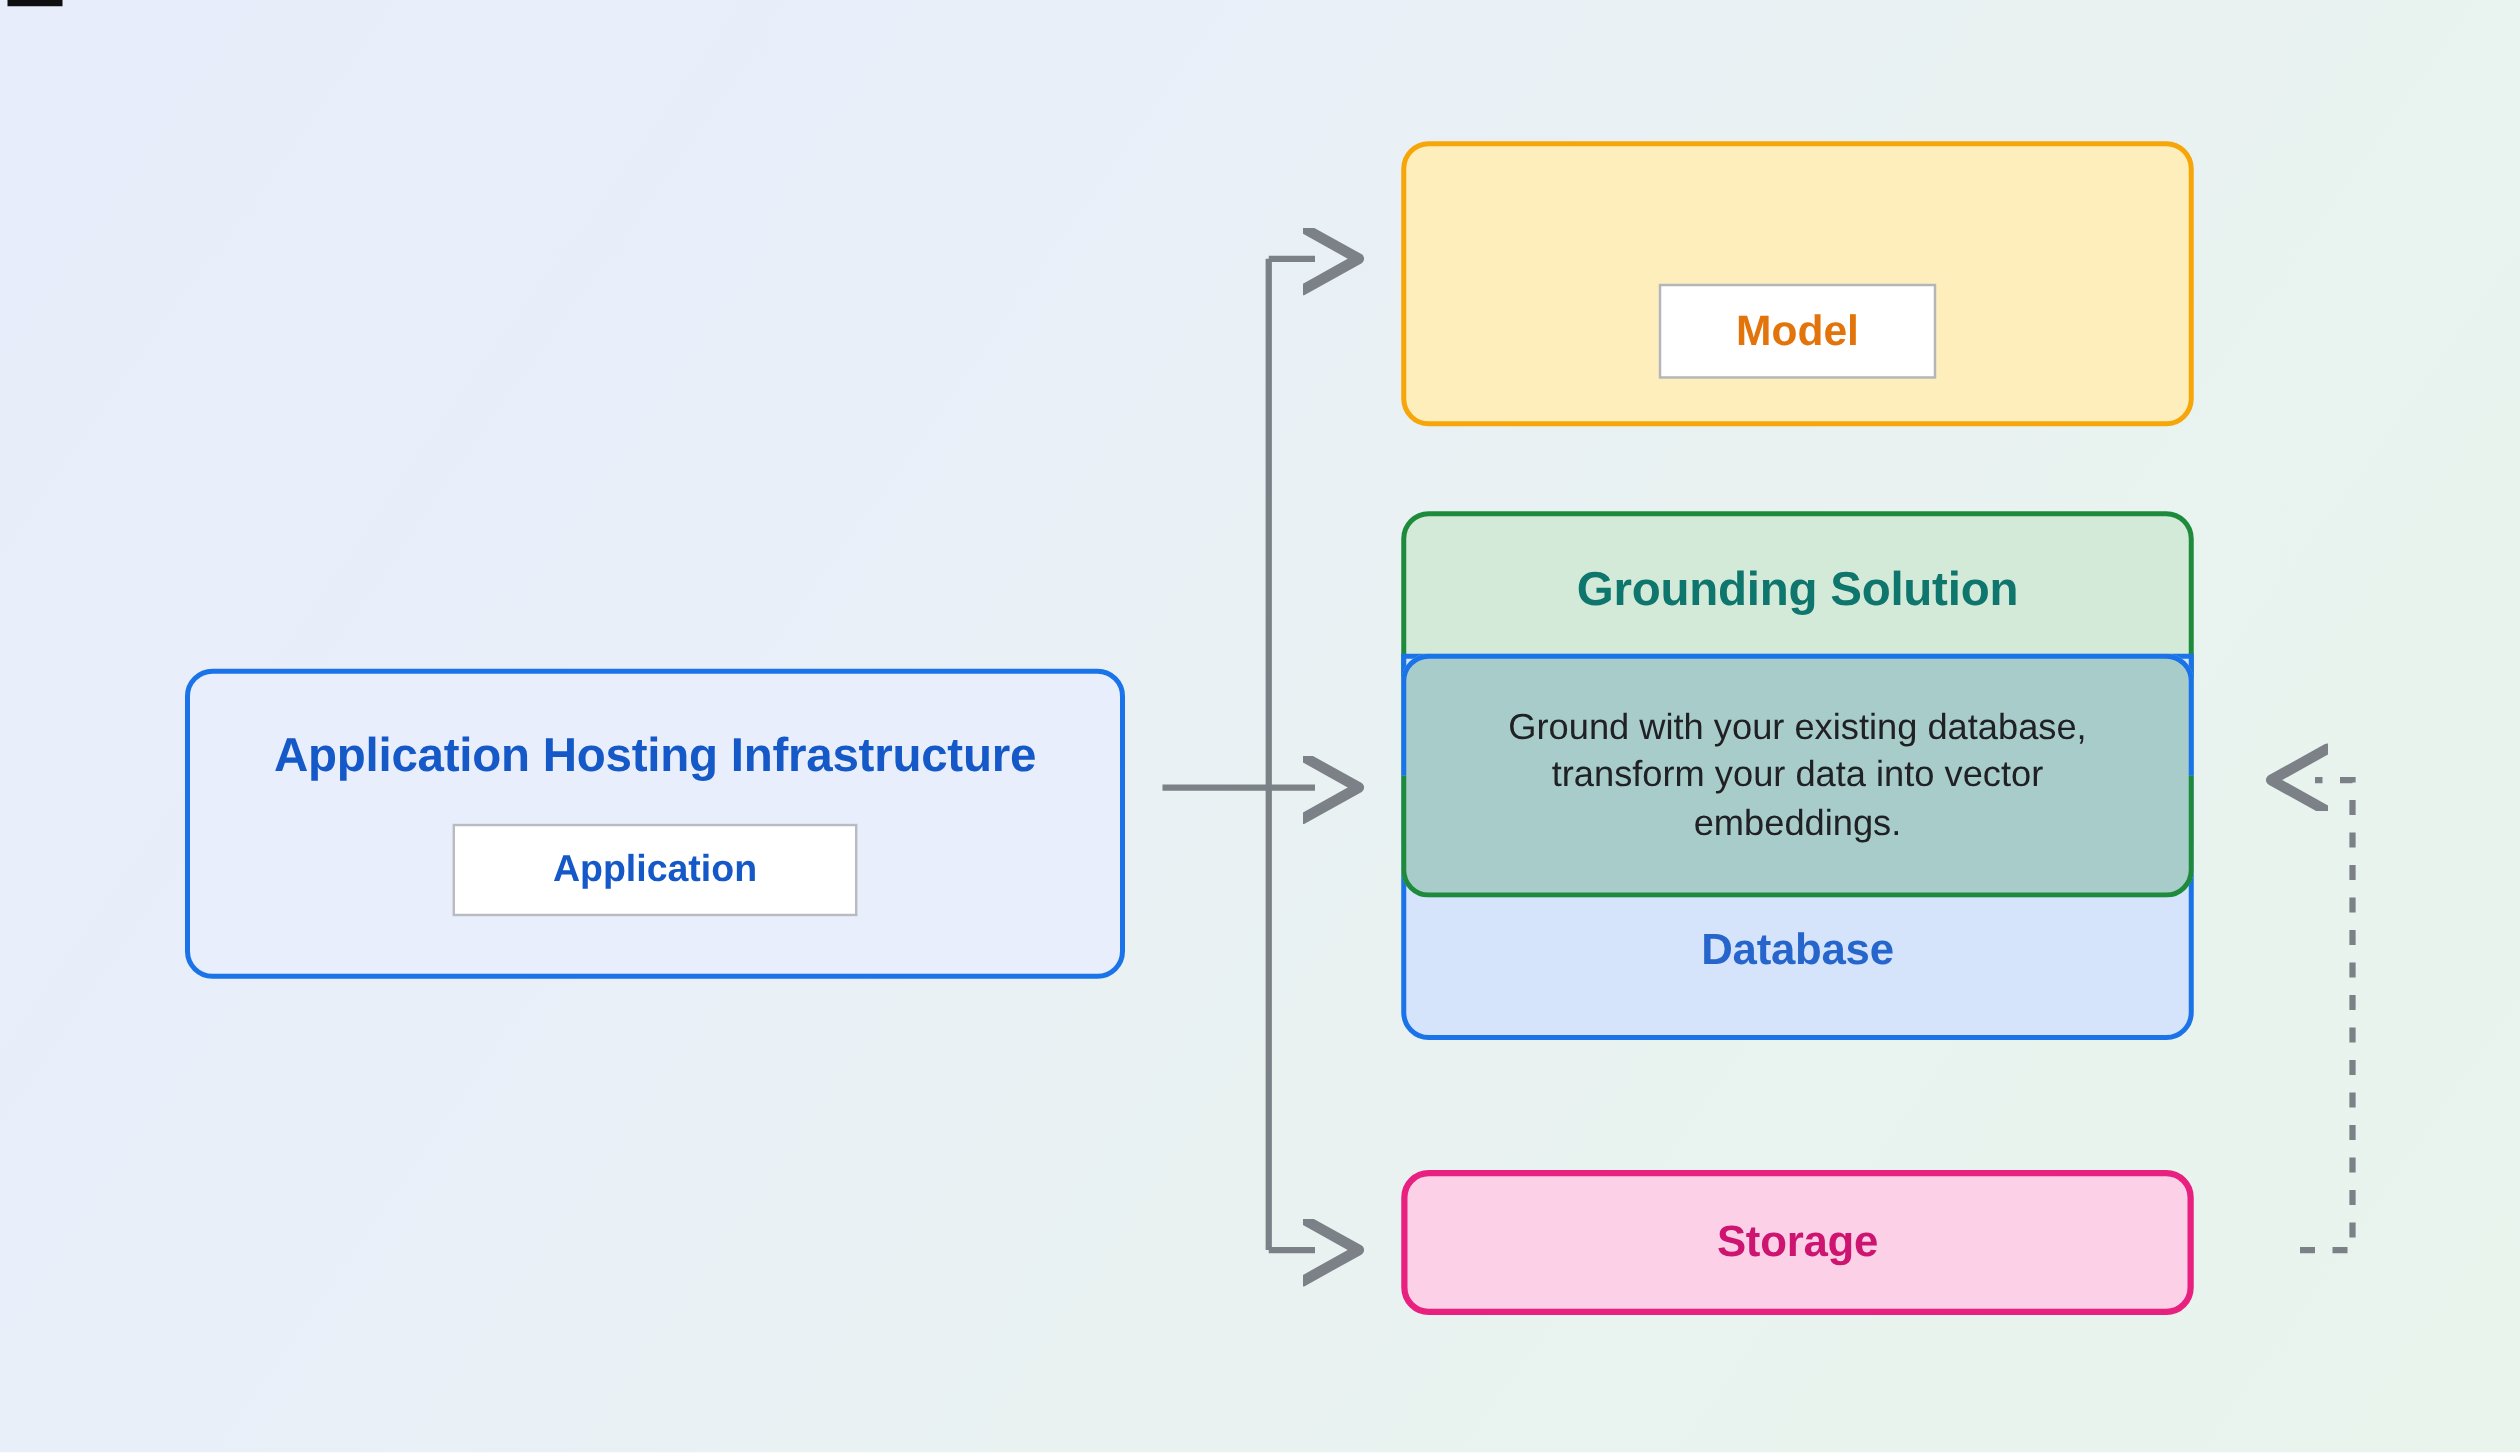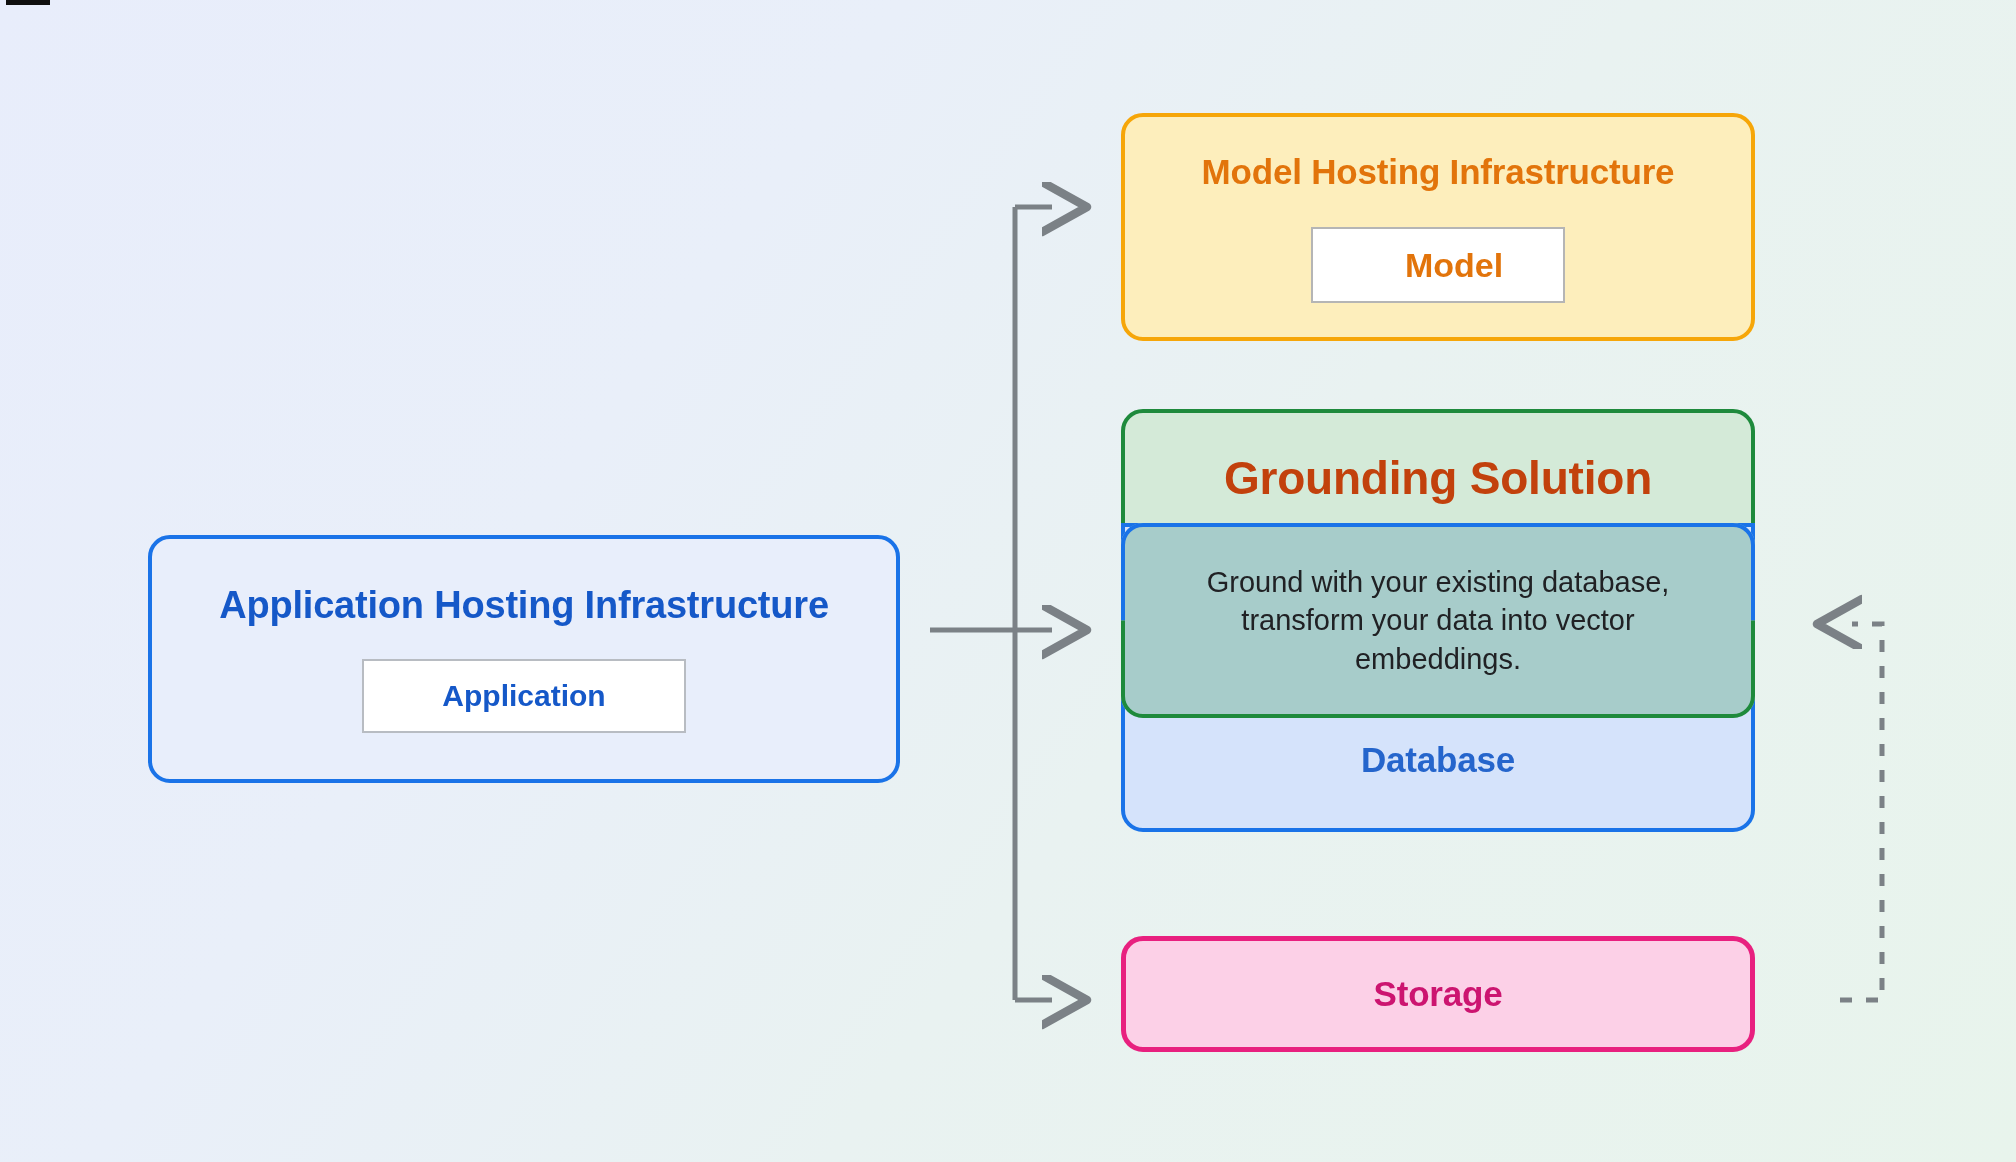--- a/index.html
+++ b/index.html
@@ -99,43 +99,42 @@
     left: 50%;
     transform: translateX(-50%);
     top: 110px;
     width: 218px;
     height: 72px;
     background: #ffffff;
     border: 2px solid #b5b5b5;
     display: flex;
     align-items: center;
     justify-content: center;
-    padding-left: 32px;
   }
   #model-inner-label {
     font-size: 34px;
     font-weight: bold;
     color: #e2740b;
   }
 
   
   #grounding {
     left: 1121px;
     top: 409px;
     width: 634px;
     height: 265px;
     background: #d4ead8;
     border-width: 4px;
     border-color: #1e8a3c;
     border-radius: 22px 22px 0 0;
   }
   #grounding-title {
     top: 38px;
-    font-size: 46px;
-    color: #c2410c;
+    font-size: 38px;
+    color: #0f766e;
     letter-spacing: -0.2px;
   }
 
   
   #database {
     left: 1121px;
     top: 523px;
     width: 634px;
     height: 309px;
     background: #d5e3fb;
@@ -236,21 +235,20 @@
   <div class="artifact-bar"></div>
 
   <div class="box" id="app-host">
     <div class="box-title" id="app-host-title">Application Hosting Infrastructure</div>
     <div id="app-inner">
       <span id="app-inner-label">Application</span>
     </div>
   </div>
 
   <div class="box" id="model-host">
-    <div class="box-title" id="model-host-title">Model Hosting Infrastructure</div>
     <div id="model-inner">
       <span id="model-inner-label">Model</span>
     </div>
   </div>
 
   <div class="box" id="grounding">
     <div class="box-title" id="grounding-title">Grounding Solution</div>
   </div>
 
   <div class="box" id="database">

